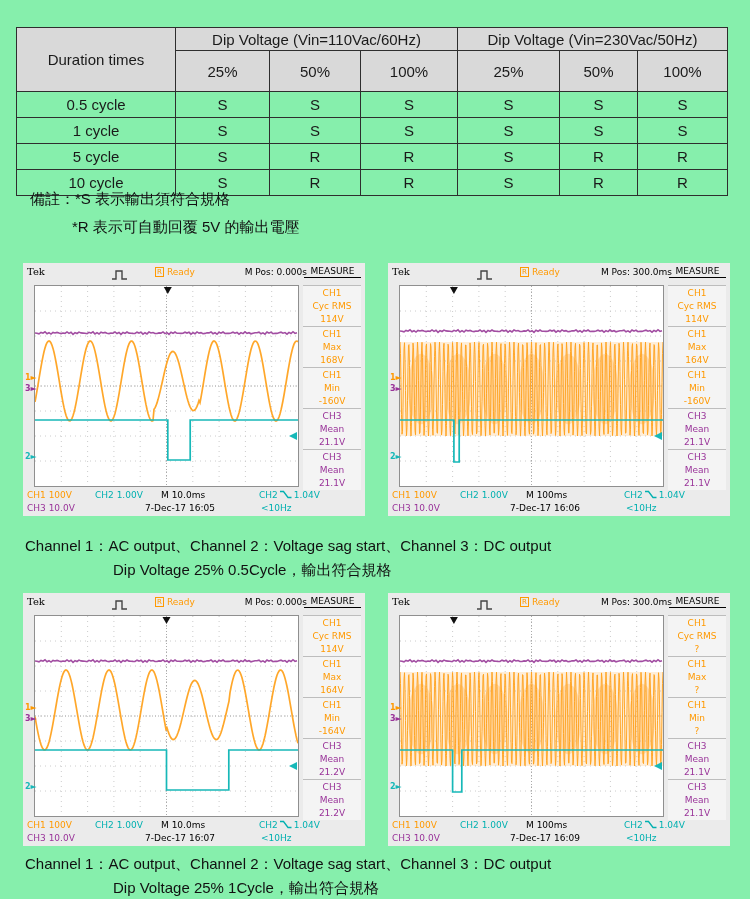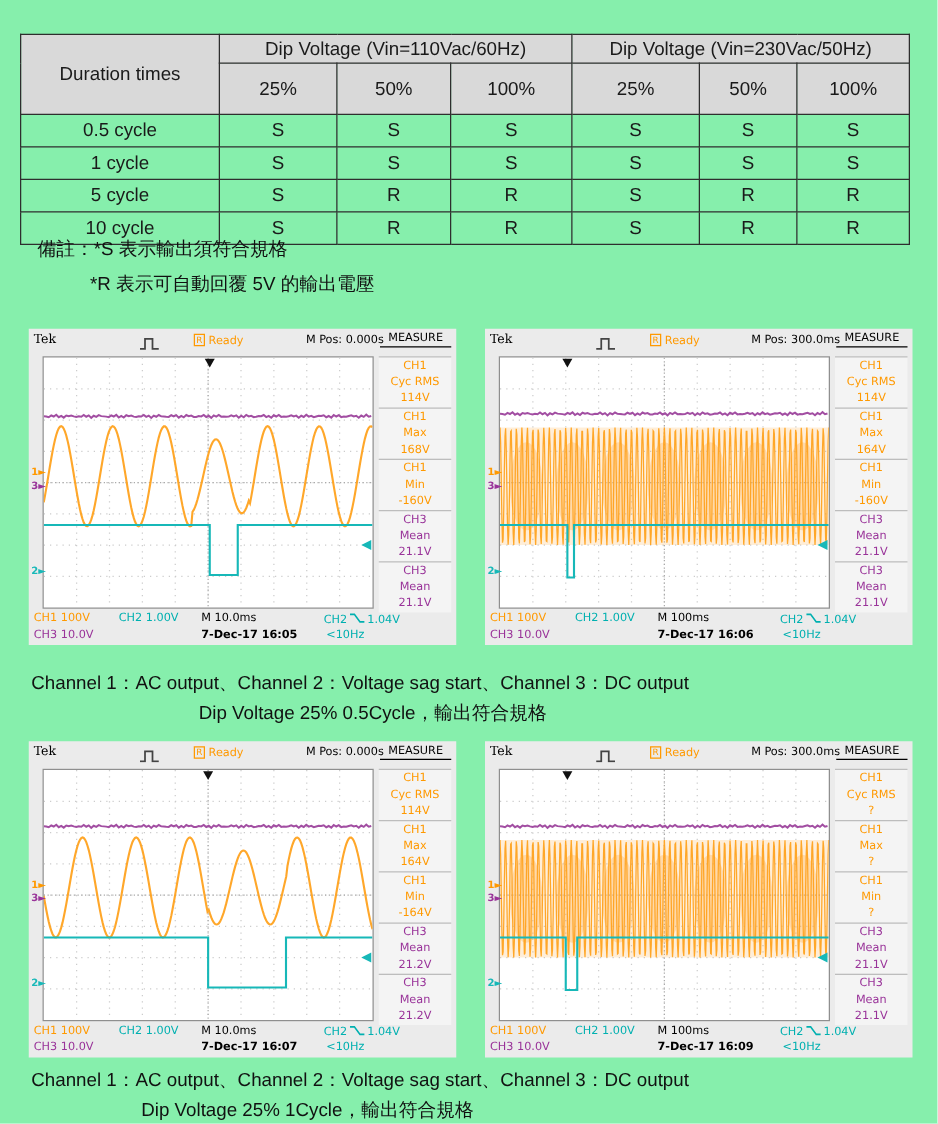--- a/index.html
+++ b/index.html
@@ -9,21 +9,21 @@
   
   #spec-table{position:absolute;left:16px;top:27px;border-collapse:collapse;table-layout:fixed;}
   #spec-table td,#spec-table th{border:1px solid #2e2e2e;text-align:center;vertical-align:middle;
         font-size:15px;font-weight:normal;padding:0;}
   #spec-table th{background:#d9d9d9;}
   .h1{height:23px;} .h2{height:41px;} .br{height:26px;}
 
   
   .note,.cap{position:absolute;font-size:15px;white-space:nowrap;color:#111;}
   #note1{left:30px;top:190px;} #note2{left:72px;top:218px;}
-  #cap1a{left:25px;top:537px;} #cap1b{left:113px;top:561px;margin-left:46px;}
+  #cap1a{left:25px;top:537px;} #cap1b{left:113px;top:561px;}
   #cap2a{left:25px;top:855px;} #cap2b{left:113px;top:879px;}
 
   
   .panel{position:absolute;width:342px;height:253px;background:#ebebeb;
          font-family:"DejaVu Sans",sans-serif;font-size:9px;}
   #p0{left:23px;top:263px;} #p1{left:388px;top:263px;}
   #p2{left:23px;top:593px;} #p3{left:388px;top:593px;}
   .tek{position:absolute;left:4px;top:3px;font-family:"DejaVu Serif",serif;
        font-weight:normal;font-size:10px;color:#000;}
   .pulse{position:absolute;left:88px;top:6px;}
@@ -37,21 +37,21 @@
         border:1px solid #8f8f8f;}
   svg.wave{position:absolute;left:0;top:0;}
   .mk{position:absolute;left:-10px;font-weight:bold;font-size:8px;line-height:8px;white-space:nowrap;}
   .mk1{top:88px;color:#ff9900;} .mk3{top:99px;color:#993399;} .mk2{top:167px;color:#17b8b8;}
   .sidebar{position:absolute;left:280px;top:22px;width:58px;}
   .mbox{height:41px;box-sizing:border-box;background:#f4f4f4;border-top:1px solid #bdbdbd;
         text-align:center;padding-top:1px;line-height:13px;}
   .c1{color:#ff9900;} .c2{color:#00b0b0;} .c3{color:#993399;}
   .sbar{position:absolute;white-space:nowrap;}
   .sA{left:4px;top:227px;} .sB{left:72px;top:227px;} .sC{left:138px;top:227px;color:#000;}
-  .sD{left:236px;top:227px;} .sE{left:4px;top:240px;} .sF{left:138px;top:240px;color:#000;font-weight:bold;}
+  .sD{left:236px;top:227px;} .sE{left:4px;top:240px;} .sF{left:122px;top:240px;color:#000;}
   .sG{left:238px;top:240px;text-align:center;}
   .slope{vertical-align:-1px;margin:0 2px;}
 </style>
 </head>
 <body>
 
 <div id="page">
 
   <table id="spec-table">
     <colgroup>

